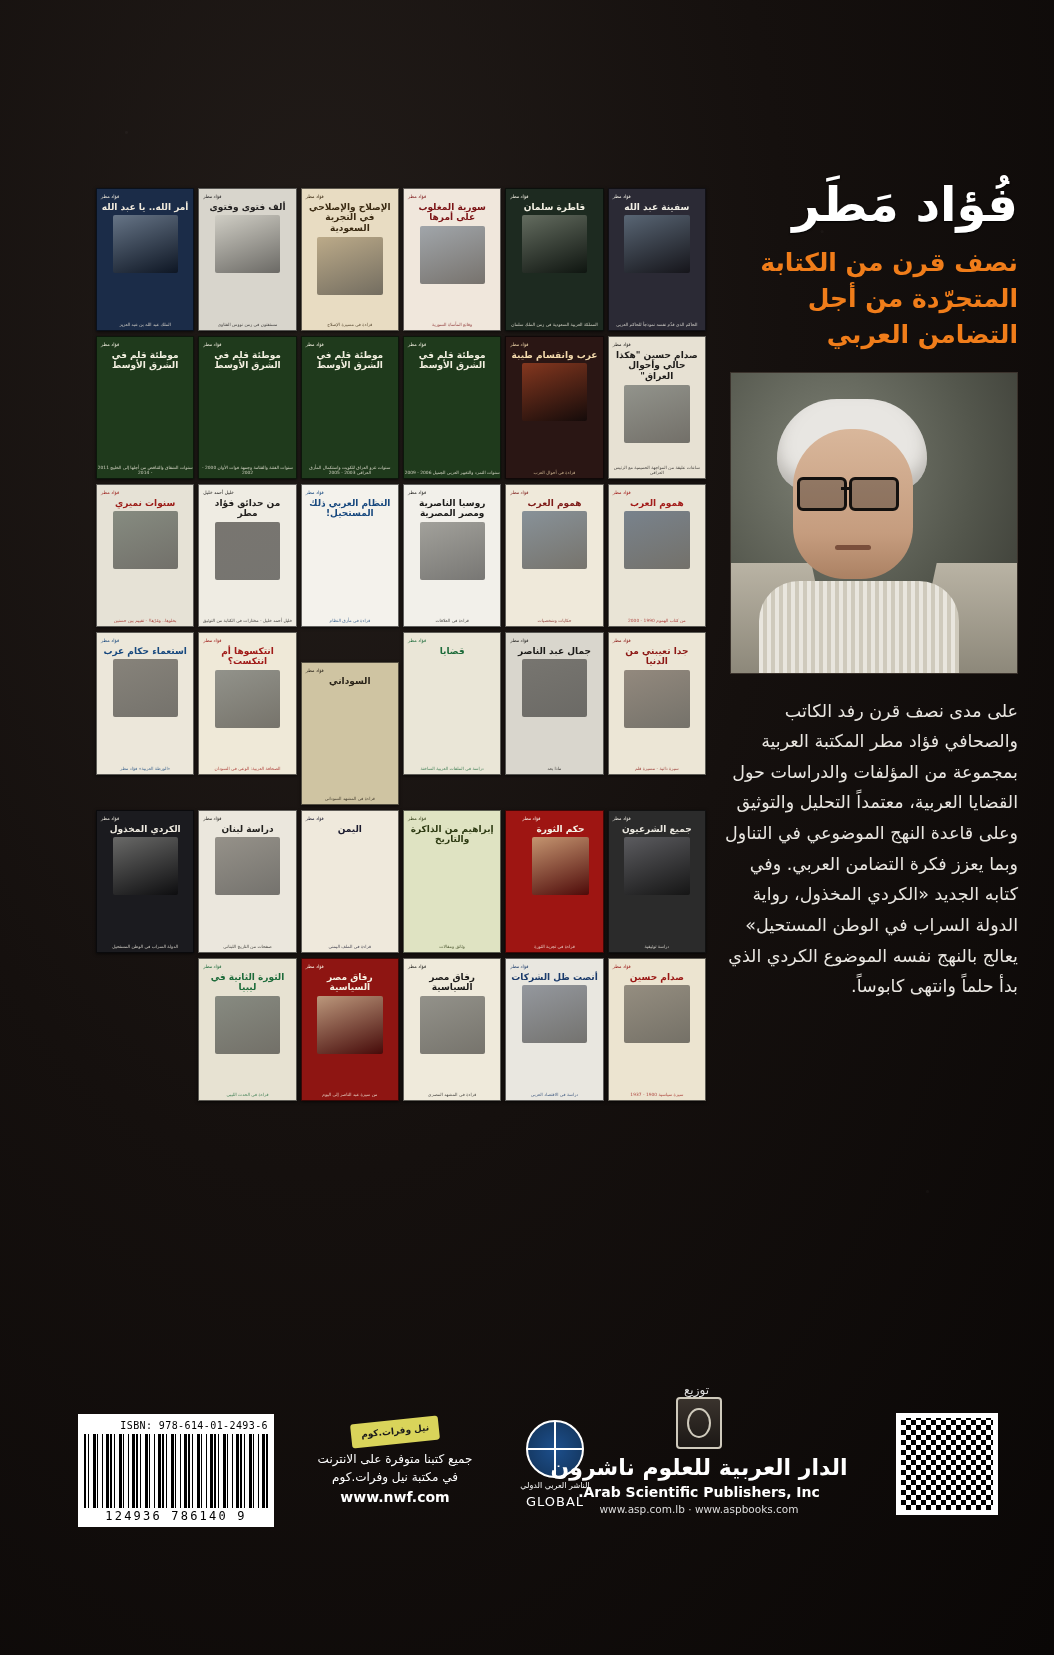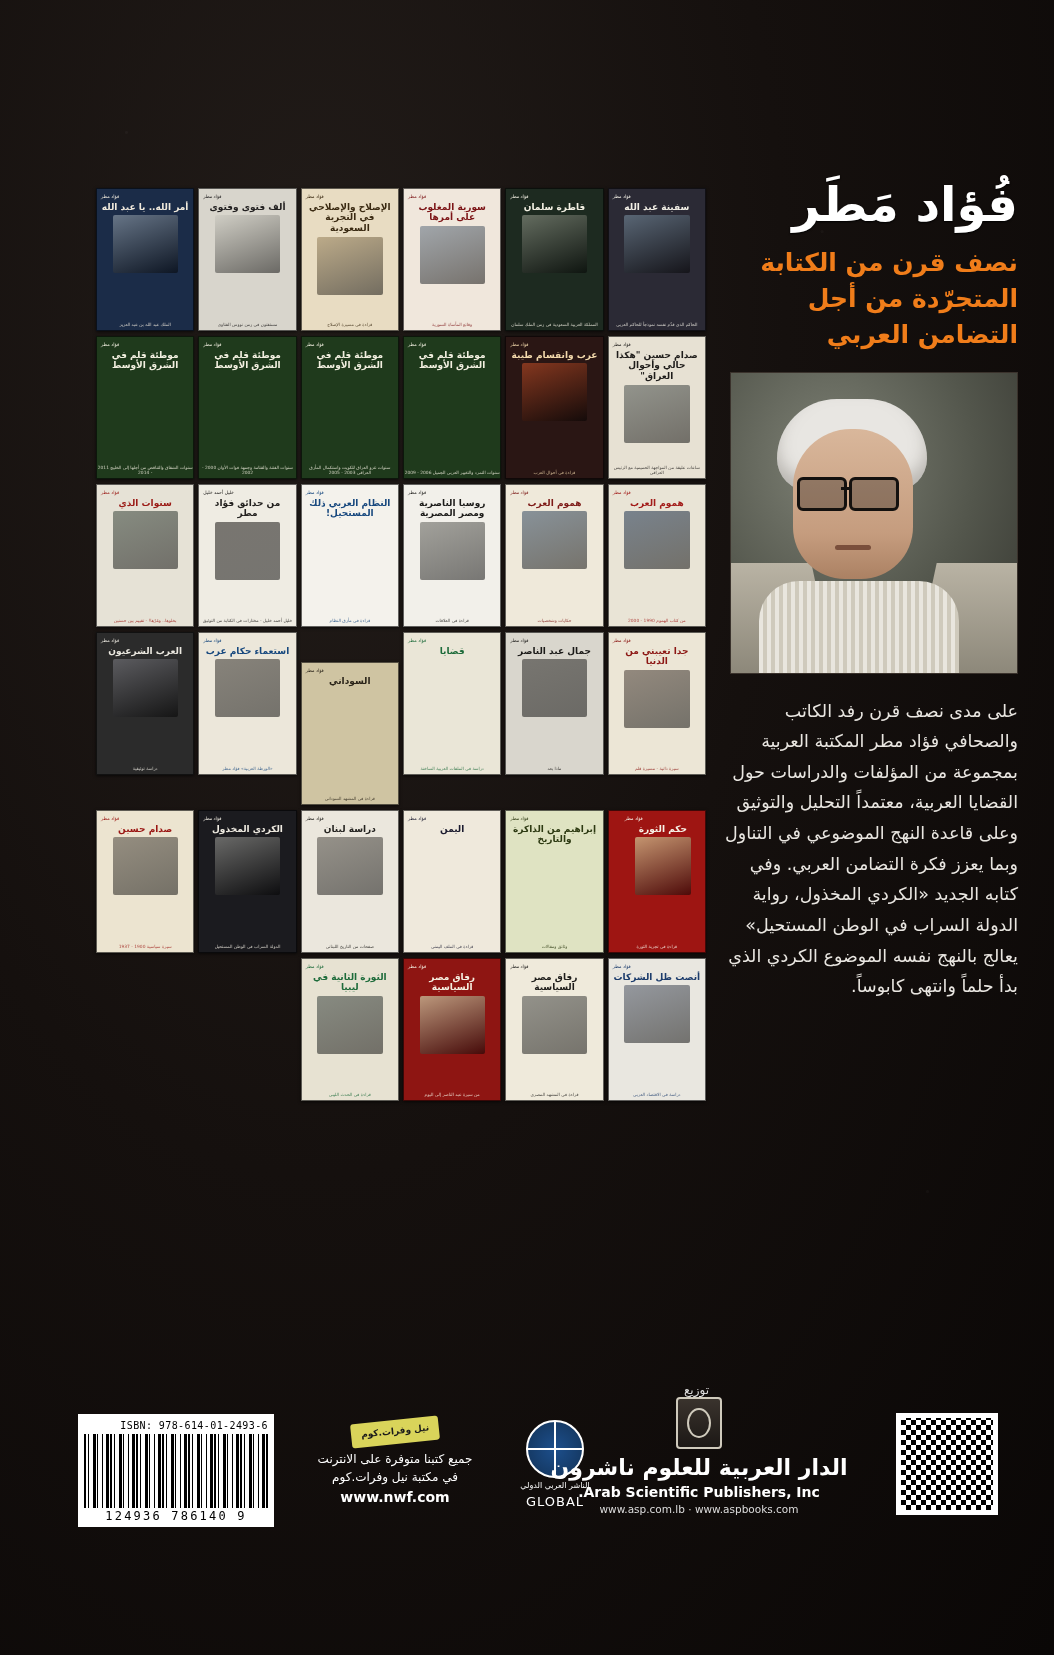--- a/index.html
+++ b/index.html
@@ -413,21 +413,21 @@
         <div class="foot">قراءة في مأزق النظام</div>
       </div>
       <div class="cover" style="background: rgb(239, 236, 227); color: rgb(35, 33, 31);">
         <div class="topline" style="color: rgb(35, 33, 31);">خليل أحمد خليل</div>
         <div class="ttl">من حدائق فؤاد مطر</div>
         <div class="photo" style="background: linear-gradient(160deg, rgb(110, 107, 102), rgba(0, 0, 0, 0.55));"></div>
         <div class="foot">خليل أحمد خليل - مختارات في الكتابة من التوثيق</div>
       </div>
       <div class="cover" style="background: rgb(230, 226, 214); color: rgb(155, 27, 22);">
         <div class="topline" style="color: rgb(155, 27, 22);">فؤاد مطر</div>
-        <div class="ttl">سنوات الذي</div>
+        <div class="ttl">سنوات نميري</div>
         <div class="photo" style="background: linear-gradient(160deg, rgb(126, 132, 121), rgba(0, 0, 0, 0.55));"></div>
         <div class="foot">بخلوها.. ومُرّها! - تقييم بين حسنين</div>
       </div>
       <div class="cover" style="background: rgb(236, 230, 214); color: rgb(140, 23, 20);">
         <div class="topline" style="color: rgb(140, 23, 20);">فؤاد مطر</div>
         <div class="ttl">جدا تعيبني من الدنيا</div>
         <div class="photo" style="background: linear-gradient(160deg, rgb(139, 129, 118), rgba(0, 0, 0, 0.55));"></div>
         <div class="foot">سيرة ذاتية - مسيرة قلم</div>
       </div>
       <div class="cover" style="background: rgb(217, 214, 205); color: rgb(27, 26, 24); align-items: center;">
@@ -439,29 +439,35 @@
       <div class="cover" style="background: rgb(234, 230, 215); color: rgb(29, 107, 58);">
         <div class="topline" style="color: rgb(29, 107, 58);">فؤاد مطر</div>
         <div class="ttl">قضايا</div>
         <div class="foot">دراسة في الملفات العربية الساخنة</div>
       </div>
       <div class="cover" style="background: rgb(207, 196, 162); color: rgb(42, 36, 25); margin-top: 30px;">
         <div class="topline" style="color: rgb(42, 36, 25);">فؤاد مطر</div>
         <div class="ttl">السوداني</div>
         <div class="foot">قراءة في المشهد السوداني</div>
       </div>
+      <div class="cover" style="background: rgb(239, 233, 216); color: rgb(160, 27, 24);">
+        <div class="topline" style="color: rgb(160, 27, 24);">فؤاد مطر</div>
+        <div class="ttl">انتكسوها أم انتكست؟</div>
+        <div class="photo" style="background: linear-gradient(160deg, rgb(138, 139, 132), rgba(0, 0, 0, 0.55));"></div>
+        <div class="foot">الصحافة العربية: الوعي في السودان</div>
+      </div>
       <div class="cover" style="background: rgb(236, 231, 218); color: rgb(23, 72, 126);">
         <div class="topline" style="color: rgb(23, 72, 126);">فؤاد مطر</div>
         <div class="ttl">استعماء حكام عرب</div>
         <div class="photo" style="background: linear-gradient(160deg, rgb(126, 122, 114), rgba(0, 0, 0, 0.55));"></div>
         <div class="foot">«الورطة العربية» فؤاد مطر</div>
       </div>
       <div class="cover" style="background: rgb(43, 43, 43); color: rgb(235, 232, 224);">
         <div class="topline" style="color: rgb(235, 232, 224);">فؤاد مطر</div>
-        <div class="ttl">العرب الشرعيون</div>
+        <div class="ttl">جميع الشرعيون</div>
         <div class="photo" style="background: linear-gradient(160deg, rgb(96, 96, 100), rgba(0, 0, 0, 0.55));"></div>
         <div class="foot">دراسة توثيقية</div>
       </div>
       <div class="cover" style="background: rgb(158, 21, 18); color: rgb(247, 243, 232); padding-left: 16px;">
         <div class="topline" style="color: rgb(247, 243, 232);">فؤاد مطر</div>
         <div class="ttl">حكم الثورة</div>
         <div class="photo" style="background: linear-gradient(160deg, rgb(200, 160, 120), rgba(0, 0, 0, 0.55));"></div>
         <div class="foot">قراءة في تجربة الثورة</div>
       </div>
       <div class="cover" style="background: rgb(223, 227, 194); color: rgb(45, 58, 18);">

